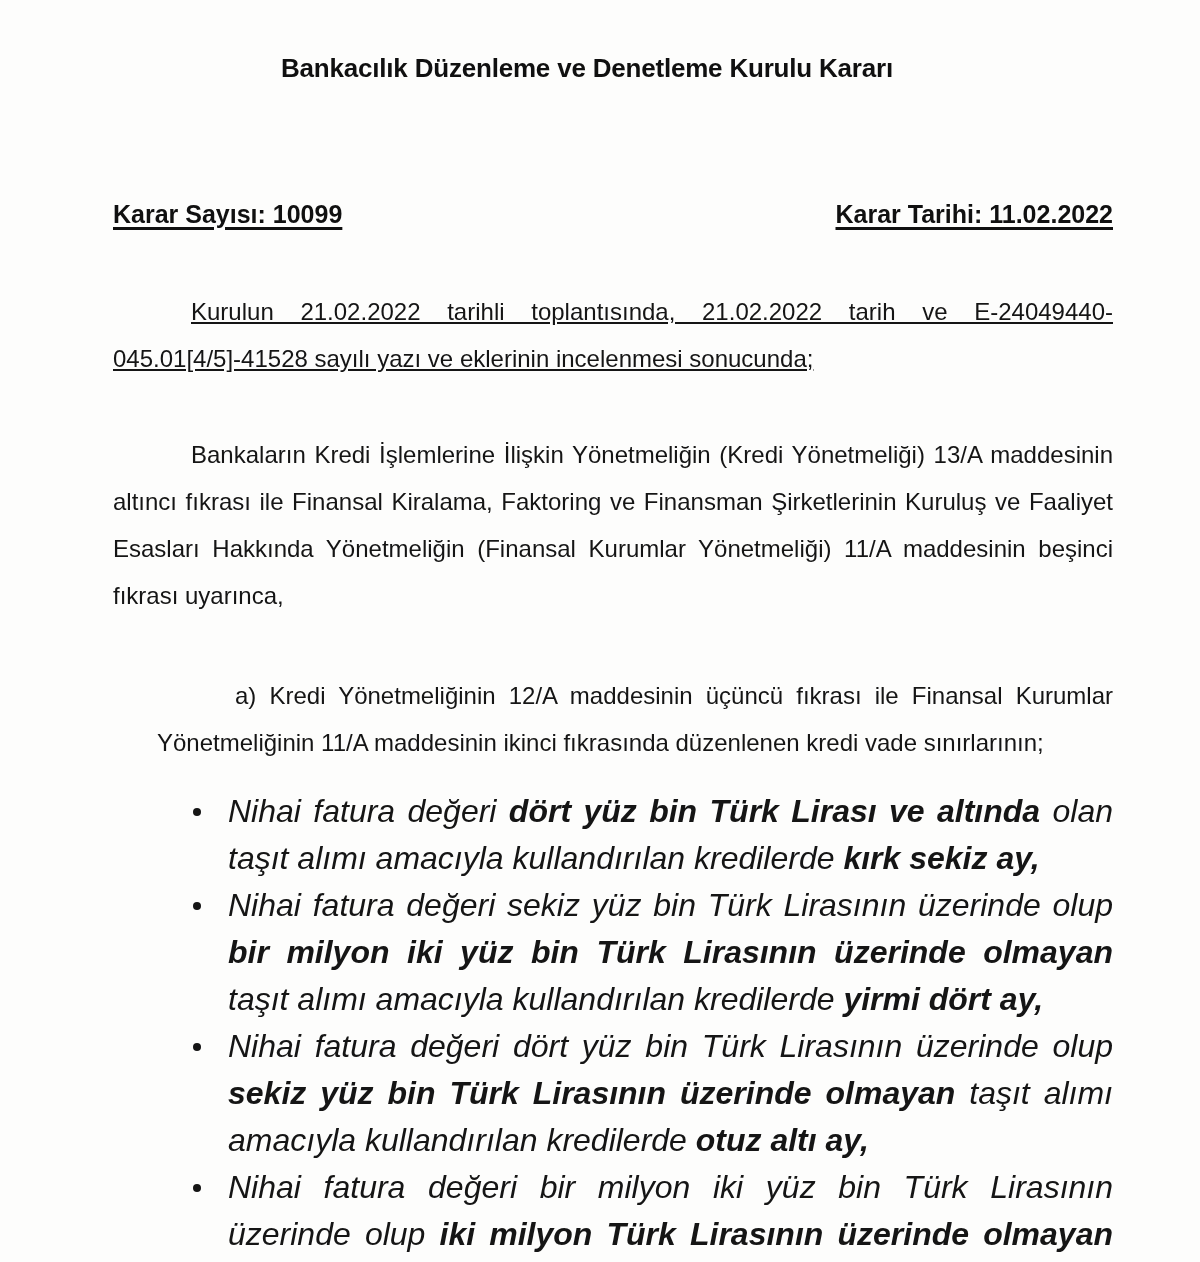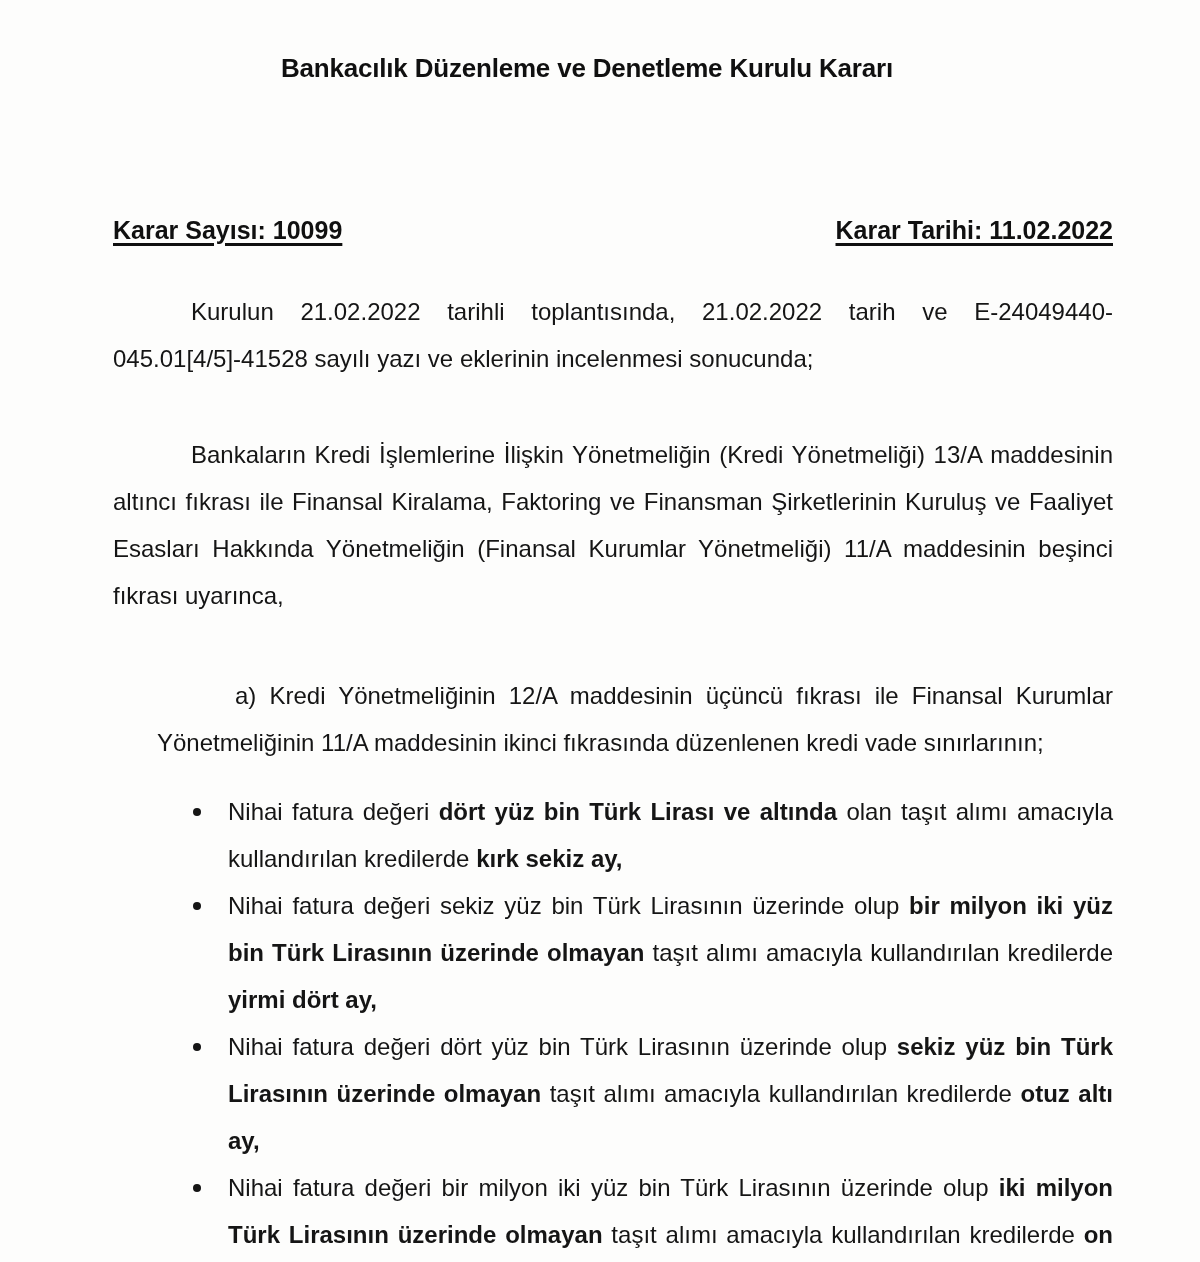--- a/index.html
+++ b/index.html
@@ -32,21 +32,21 @@
     font-size: 26px;
     font-weight: bold;
     letter-spacing: -0.2px;
     white-space: nowrap;
     color: #101010;
   }
 
   
   .meta-row {
     position: absolute;
-    top: 216px;
+    top: 200px;
     left: 113px;
     width: 1000px;
     display: flex;
     justify-content: space-between;
     align-items: center;
   }
   .meta-item {
     font-size: 25px;
     font-weight: bold;
     text-decoration: underline;
@@ -68,39 +68,40 @@
     margin: 0;
     font-size: 24px;
     line-height: 47px;
     text-align: justify;
     text-indent: 78px;
     color: #151515;
     -moz-text-align-last: left;
     text-align-last: left;
   }
 
-  p.para.spaced-1 { margin-top: 0; }
+  p.para.spaced-1 { margin-top: 0; text-decoration: underline; }
   p.para.spaced-2 { margin-top: 49px; }
   p.para.spaced-3 { margin-top: 53px; margin-left: 44px; }
 
   
   ul.bullets {
     list-style: none;
     margin: 22px 0 0 0;
     padding: 0;
   }
   ul.bullets li {
     position: relative;
     padding-left: 115px;
-    font-size: 24px;
+    font-size: 32px;
     line-height: 47px;
     text-align: justify;
     -moz-text-align-last: left;
     text-align-last: left;
     color: #151515;
+    font-style: italic;
   }
   ul.bullets li + li { margin-top: 0px; }
 
   .bullet-marker {
     position: absolute;
     left: 80px;
     top: 20px;
     width: 8px;
     height: 8px;
     background: #151515;

